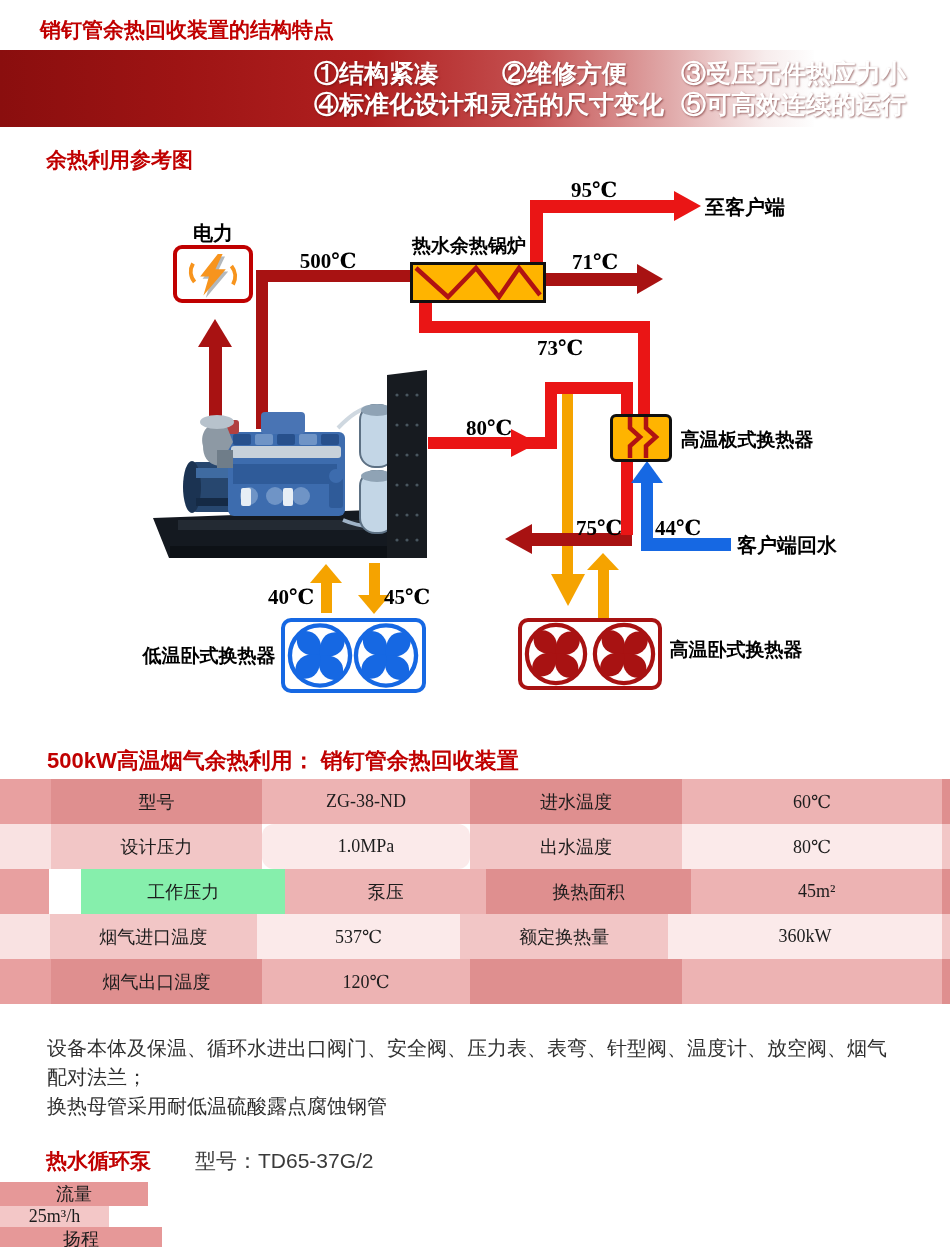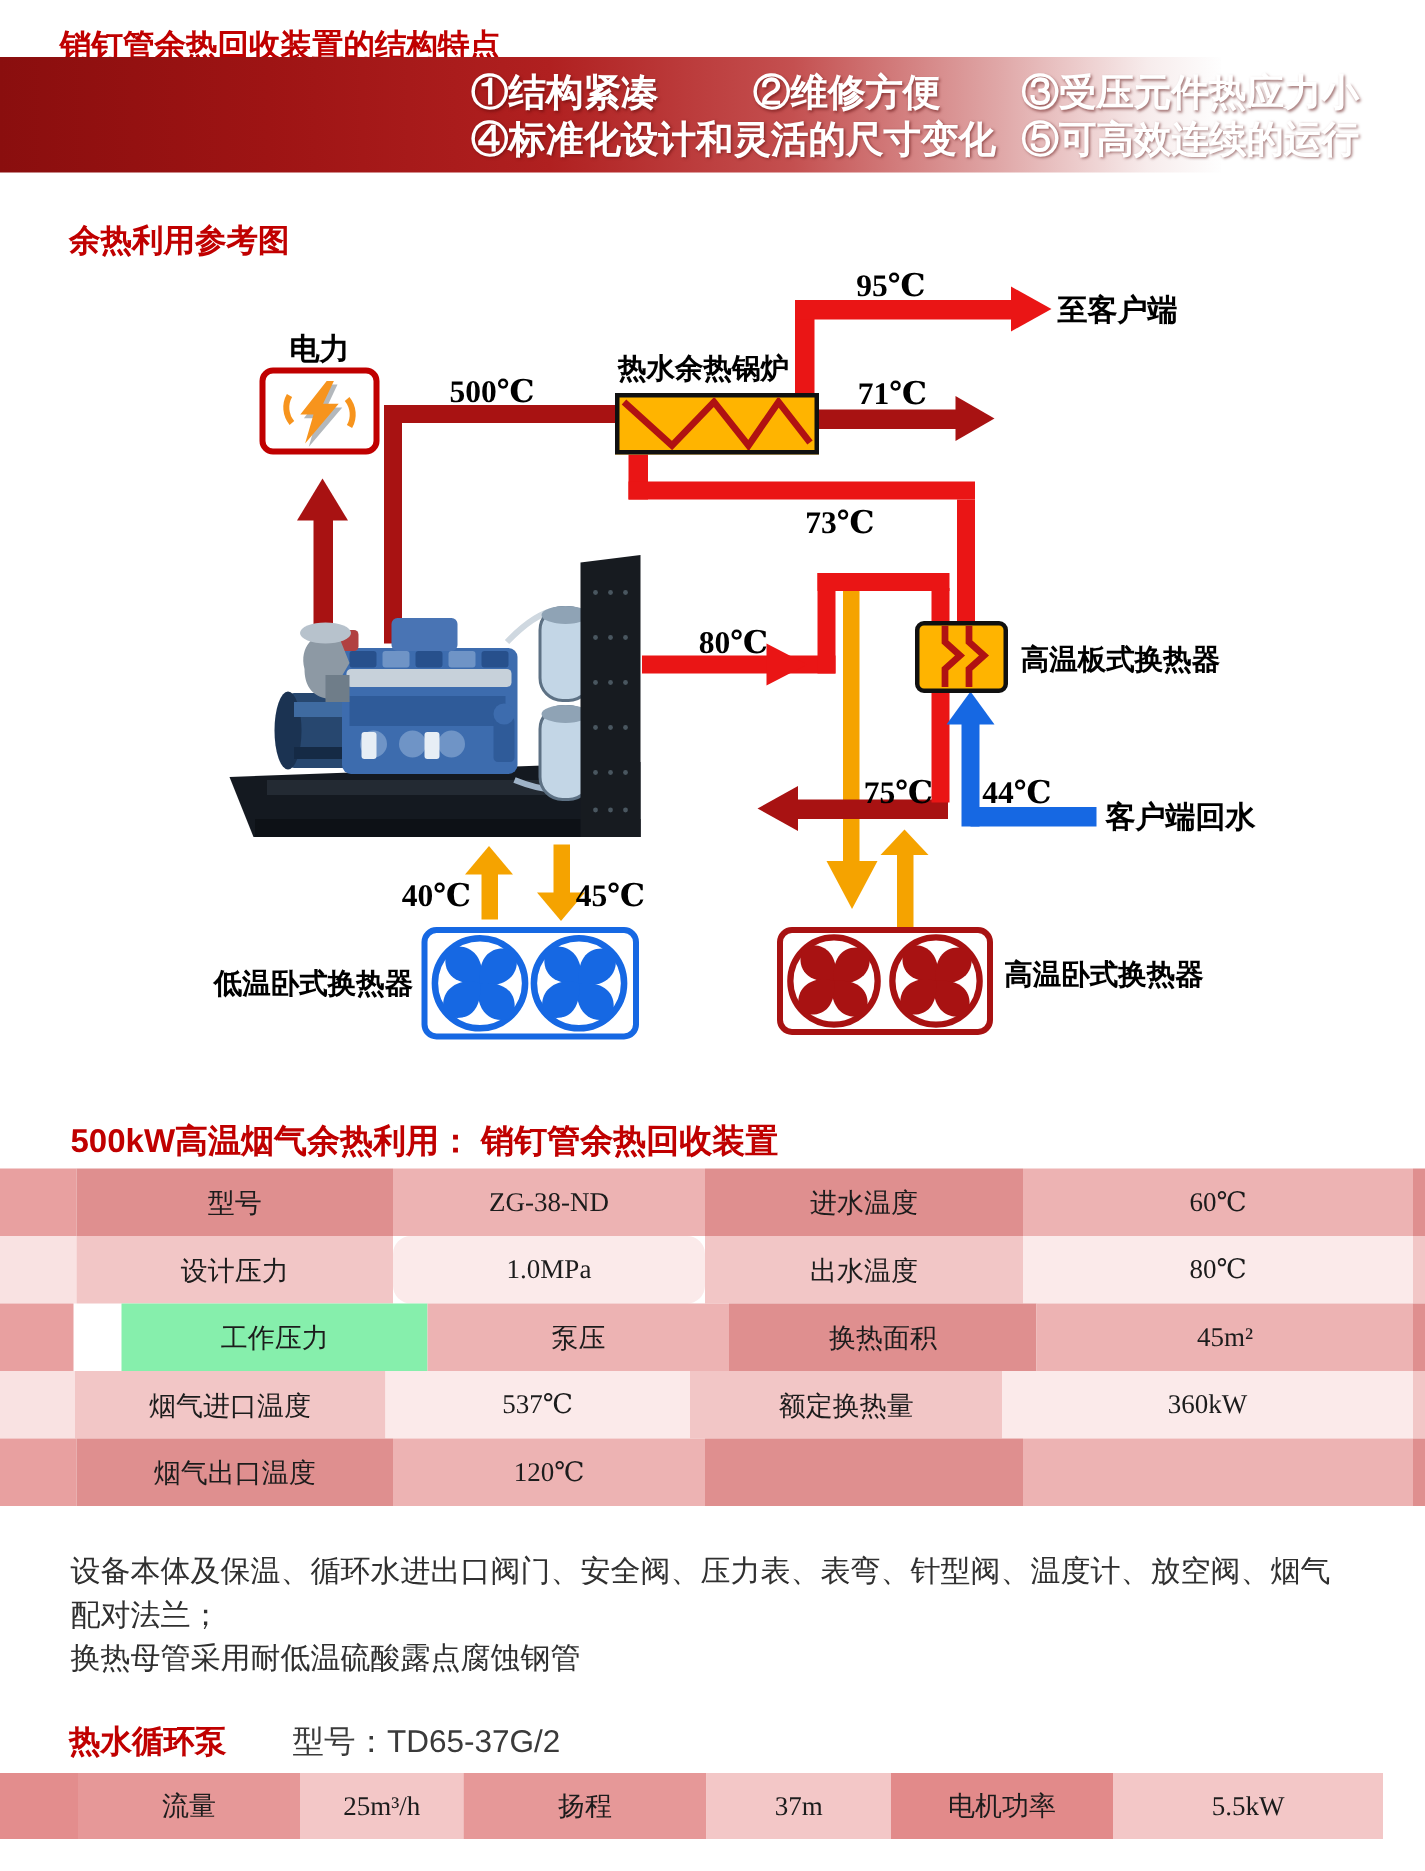--- a/index.html
+++ b/index.html
@@ -1,32 +1,32 @@
 <!DOCTYPE html>
 <html><head>
 <meta charset="utf-8">
 <style>
   html,body{margin:0;padding:0;background:#fff;}
   .page{position:relative;width:950px;height:1247px;background:#ffffff;overflow:hidden;
         font-family:"Liberation Sans",sans-serif;}
   .abs{position:absolute;}
   .h-red{position:absolute;font-weight:700;color:#c00000;font-size:21px;white-space:nowrap;}
-  .banner{position:absolute;left:0;top:38px;width:814px;height:77px;
+  .banner{position:absolute;left:0;top:50px;width:814px;height:77px;
           background:linear-gradient(90deg,#8a0e0e 0%,#9e1414 22%,#b02020 45%,#c45050 65%,#e0a8a8 82%,#f7ecec 94%,#fefefe 100%);}
   .banner span{position:absolute;color:#ffffff;font-size:25px;font-weight:700;white-space:nowrap;
                text-shadow:1px 1px 2px rgba(90,10,10,.55);}
   .dlabel{position:absolute;font-family:"Liberation Serif","DejaVu Serif",serif;font-weight:700;color:#000;
           transform:translate(-50%,-50%);white-space:nowrap;font-size:20px;}
   .pipe{position:absolute;}
   .ah{position:absolute;width:0;height:0;}
   .notes{position:absolute;left:47px;top:1034px;width:880px;font-size:20px;line-height:29px;color:#303030;}
   .spec-row{position:absolute;left:0;width:950px;height:45px;display:flex;}
   .spec-row div{display:flex;align-items:center;justify-content:center;
                 font-family:"Liberation Serif","DejaVu Serif",serif;font-size:18px;color:#1c1c1c;white-space:nowrap;}
-  .pump-row{position:absolute;left:0;top:1182px;width:950px;height:44px;display:flex;}
+  .pump-row{position:absolute;left:0;top:1182px;width:950px;height:44px;display:flex;flex-direction:column;}
   .pump-row div{display:flex;align-items:center;justify-content:center;
                 font-family:"Liberation Serif","DejaVu Serif",serif;font-size:18px;color:#1c1c1c;white-space:nowrap;}
 </style>
 </head>
 <body>
 
 <div class="page">
 
   <div class="h-red" style="left:40px;top:16px;">销钉管余热回收装置的结构特点</div>
 

